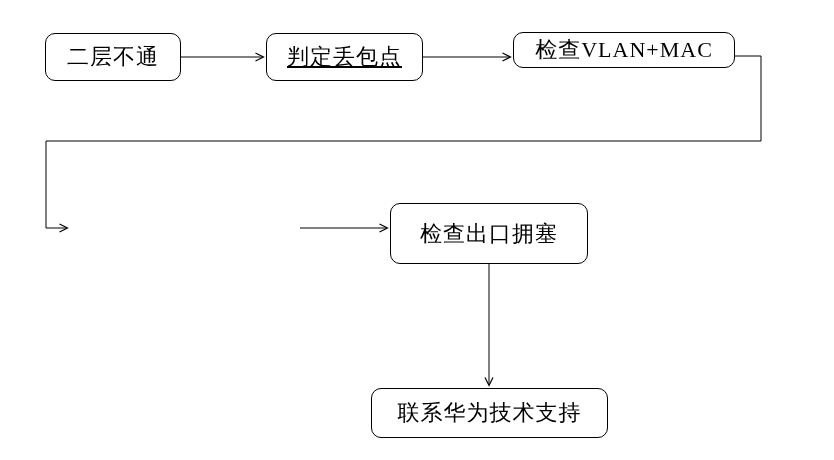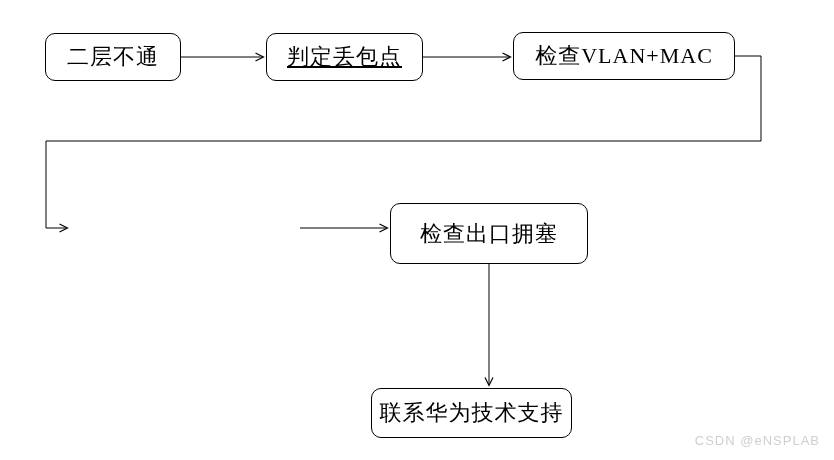--- a/index.html
+++ b/index.html
@@ -32,24 +32,24 @@
     align-items: center;
     justify-content: center;
     font-size: 22px;
     color: #000000;
     white-space: nowrap;
     letter-spacing: 1px;
   }
   .node span { display: inline-block; }
   #node-start      { left: 45px;  top: 33px;  width: 136px; height: 48px; }
   #node-judge      { left: 266px; top: 33px;  width: 157px; height: 48px; text-decoration: underline; }
-  #node-vlan       { left: 513px; top: 32px;  width: 222px; height: 48px; }
+  #node-vlan       { left: 513px; top: 32px;  width: 222px; height: 36px; }
   #node-interface  { left: 70px;  top: 204px; width: 230px; height: 48px; }
   #node-congestion { left: 390px; top: 203px; width: 198px; height: 61px; }
-  #node-support    { left: 371px; top: 388px; width: 201px; height: 50px; }
+  #node-support    { left: 371px; top: 388px; width: 237px; height: 50px; }
   .watermark {
     position: absolute;
     right: 14px;
     bottom: 12px;
     font-family: "Liberation Sans", "DejaVu Sans", sans-serif;
     font-size: 13px;
     color: #cfcfcf;
     letter-spacing: 1px;
   }
 </style>
@@ -85,15 +85,14 @@
 
 
   <div class="node" id="node-congestion">
     <span>检查出口拥塞</span>
   </div>
 
   <div class="node" id="node-support">
     <span>联系华为技术支持</span>
   </div>
 
-  <div class="watermark">CSDN @eNSPLAB</div>
 
 </div>
 
 </body></html>

